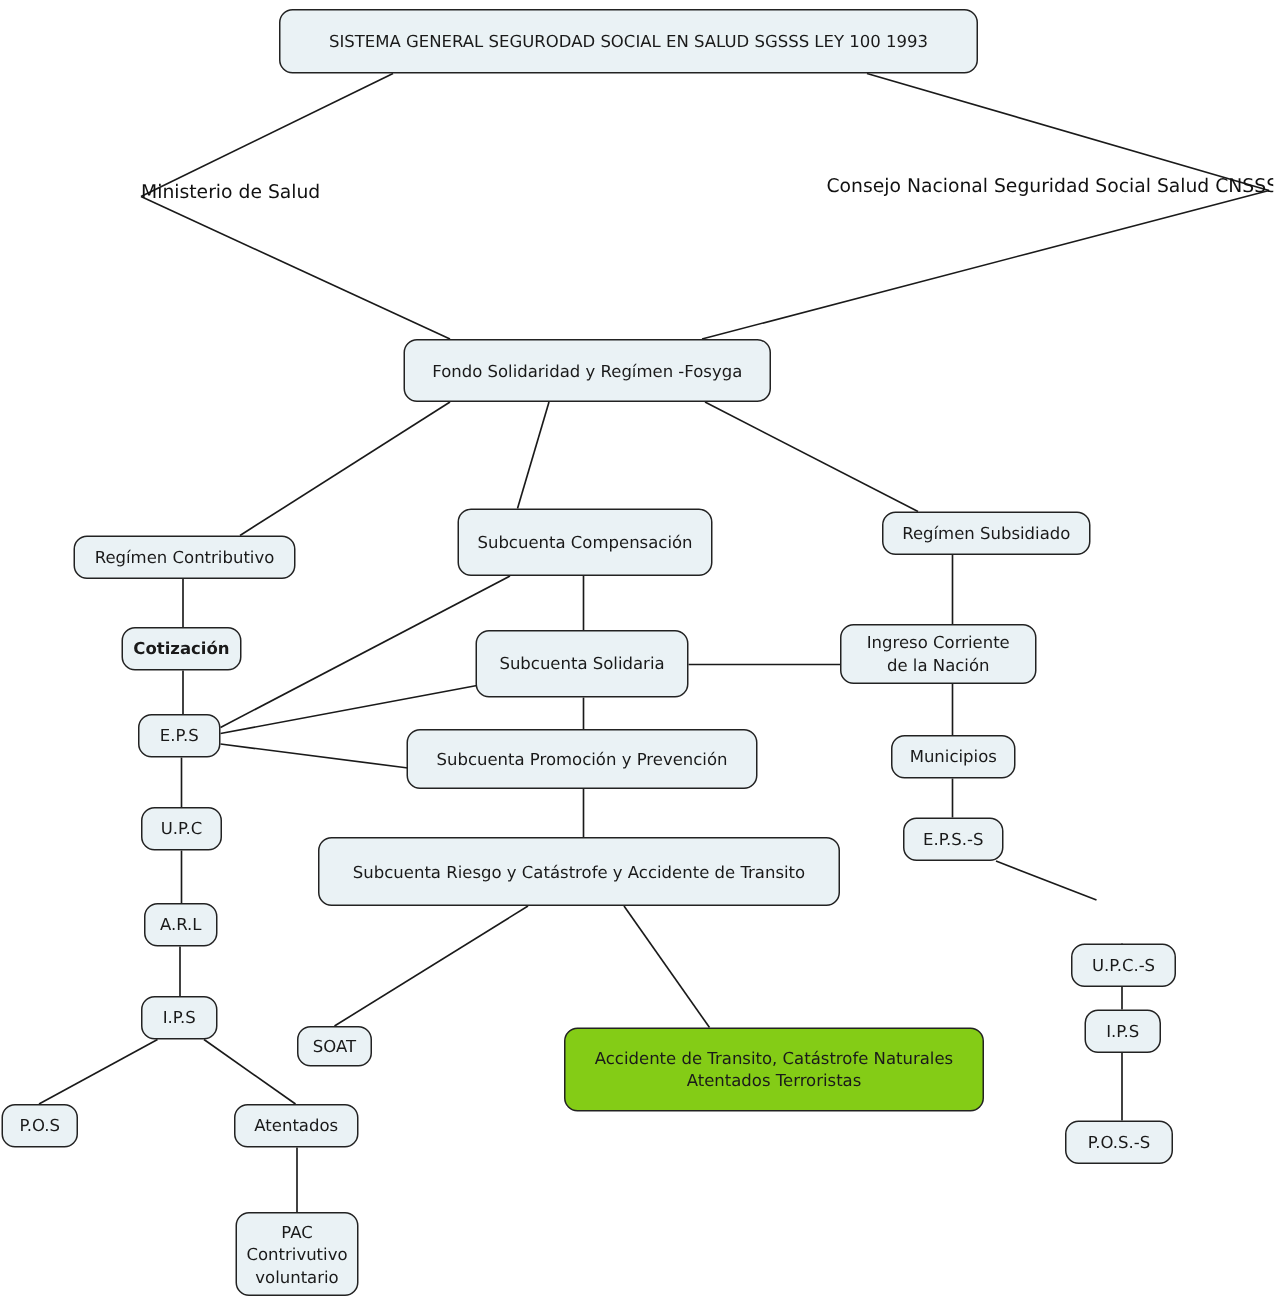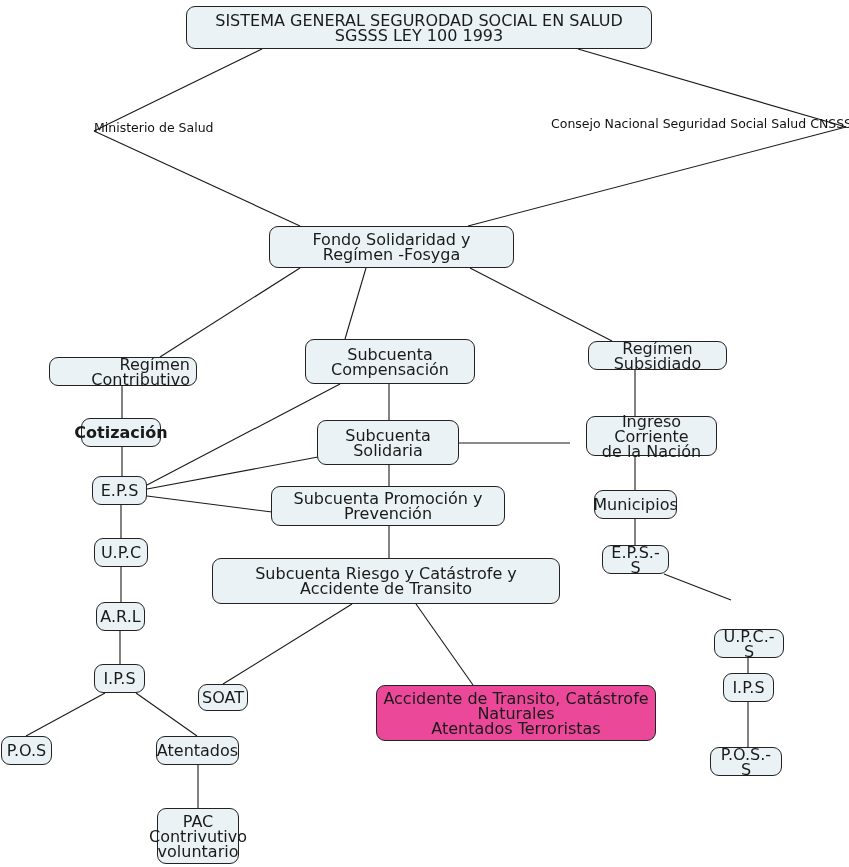--- a/index.html
+++ b/index.html
@@ -10,21 +10,21 @@
     position:absolute;
     box-sizing:border-box;
     background:#eaf2f5;
     border:1px solid #222222;
     border-radius:9px;
     display:flex;
     align-items:center;
     justify-content:center;
     text-align:center;
     color:#1a1a1a;
-    font-size:16px;
+    font-size:11px;
     line-height:15px;
     white-space:pre-line;
     padding:4px 6px;
     box-shadow:0 0 0 0 rgba(0,0,0,0);
   }
   .plainlabel{
     position:absolute;
     color:#111111;
     font-size:12.5px;
     line-height:14px;
@@ -69,33 +69,33 @@
       <path d="M 416,604 L 473,685" stroke="#1a1a1a" stroke-width="1.1" fill="none"></path>
     </svg>
   <div id="nodes">
       <div class="node" style="left: 186px; top: 6px; width: 466px; height: 43px; background: rgb(234, 242, 245); border-color: rgb(34, 34, 34);">SISTEMA GENERAL SEGURODAD SOCIAL EN SALUD SGSSS LEY 100 1993</div>
       <div class="node" style="left: 269px; top: 226px; width: 245px; height: 42px; background: rgb(234, 242, 245); border-color: rgb(34, 34, 34);">Fondo Solidaridad y Regímen -Fosyga</div>
       <div class="node" style="left: 49px; top: 357px; width: 148px; height: 29px; background: rgb(234, 242, 245); border-color: rgb(34, 34, 34); text-align: right;">Regímen Contributivo</div>
       <div class="node" style="left: 305px; top: 339px; width: 170px; height: 45px; background: rgb(234, 242, 245); border-color: rgb(34, 34, 34);">Subcuenta Compensación</div>
       <div class="node" style="left: 566px; top: 341px; width: 139px; height: 29px; background: rgb(234, 242, 245); border-color: rgb(34, 34, 34); margin-left: 22px;">Regímen Subsidiado</div>
       <div class="node" style="left: 81px; top: 418px; width: 80px; height: 29px; background: rgb(234, 242, 245); border-color: rgb(34, 34, 34); font-weight: bold;">Cotización</div>
       <div class="node" style="left: 317px; top: 420px; width: 142px; height: 45px; background: rgb(234, 242, 245); border-color: rgb(34, 34, 34);">Subcuenta Solidaria</div>
-      <div class="node" style="left: 586px; top: 416px; width: 131px; height: 40px; background: rgb(234, 242, 245); border-color: rgb(34, 34, 34);">Ingreso Corriente
+      <div class="node" style="left: 560px; top: 416px; width: 131px; height: 40px; background: rgb(234, 242, 245); border-color: rgb(34, 34, 34);">Ingreso Corriente
 de la Nación</div>
       <div class="node" style="left: 92px; top: 476px; width: 55px; height: 29px; background: rgb(234, 242, 245); border-color: rgb(34, 34, 34);">E.P.S</div>
       <div class="node" style="left: 271px; top: 486px; width: 234px; height: 40px; background: rgb(234, 242, 245); border-color: rgb(34, 34, 34);">Subcuenta Promoción y Prevención</div>
       <div class="node" style="left: 594px; top: 490px; width: 83px; height: 29px; background: rgb(234, 242, 245); border-color: rgb(34, 34, 34);">Municipios</div>
       <div class="node" style="left: 94px; top: 538px; width: 54px; height: 29px; background: rgb(234, 242, 245); border-color: rgb(34, 34, 34);">U.P.C</div>
       <div class="node" style="left: 212px; top: 558px; width: 348px; height: 46px; background: rgb(234, 242, 245); border-color: rgb(34, 34, 34);">Subcuenta Riesgo y Catástrofe y Accidente de Transito</div>
       <div class="node" style="left: 602px; top: 545px; width: 67px; height: 29px; background: rgb(234, 242, 245); border-color: rgb(34, 34, 34);">E.P.S.-S</div>
       <div class="node" style="left: 96px; top: 602px; width: 49px; height: 29px; background: rgb(234, 242, 245); border-color: rgb(34, 34, 34);">A.R.L</div>
       <div class="node" style="left: 714px; top: 600px; width: 70px; height: 29px; background: rgb(234, 242, 245); border-color: rgb(34, 34, 34); margin-top: 29px;">U.P.C.-S</div>
       <div class="node" style="left: 94px; top: 664px; width: 51px; height: 29px; background: rgb(234, 242, 245); border-color: rgb(34, 34, 34);">I.P.S</div>
       <div class="node" style="left: 198px; top: 684px; width: 50px; height: 27px; background: rgb(234, 242, 245); border-color: rgb(34, 34, 34);">SOAT</div>
-      <div class="node" style="left: 376px; top: 685px; width: 280px; height: 56px; background: #ec4899; border-color: rgb(34, 34, 34);">Accidente de Transito, Catástrofe Naturales
+      <div class="node" style="left: 376px; top: 685px; width: 280px; height: 56px; background: #84cc16; border-color: rgb(34, 34, 34);">Accidente de Transito, Catástrofe Naturales
 Atentados Terroristas</div>
       <div class="node" style="left: 723px; top: 673px; width: 51px; height: 29px; background: rgb(234, 242, 245); border-color: rgb(34, 34, 34);">I.P.S</div>
       <div class="node" style="left: 1px; top: 736px; width: 51px; height: 29px; background: rgb(234, 242, 245); border-color: rgb(34, 34, 34);">P.O.S</div>
       <div class="node" style="left: 156px; top: 736px; width: 83px; height: 29px; background: rgb(234, 242, 245); border-color: rgb(34, 34, 34);">Atentados</div>
       <div class="node" style="left: 710px; top: 747px; width: 72px; height: 29px; background: rgb(234, 242, 245); border-color: rgb(34, 34, 34);">P.O.S.-S</div>
       <div class="node" style="left: 157px; top: 808px; width: 82px; height: 56px; background: rgb(234, 242, 245); border-color: rgb(34, 34, 34);">PAC
 Contrivutivo
 voluntario</div>
     </div>
   <div id="labels">

